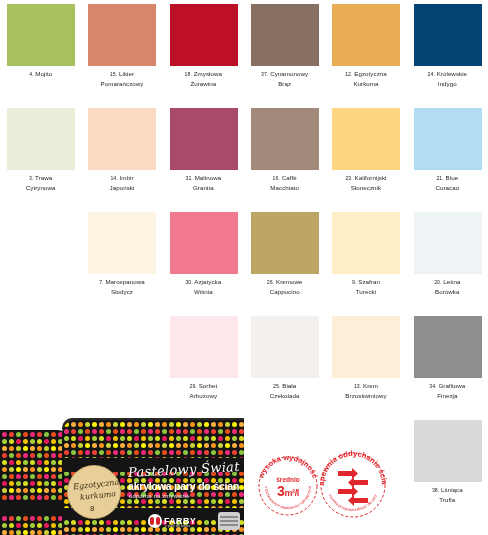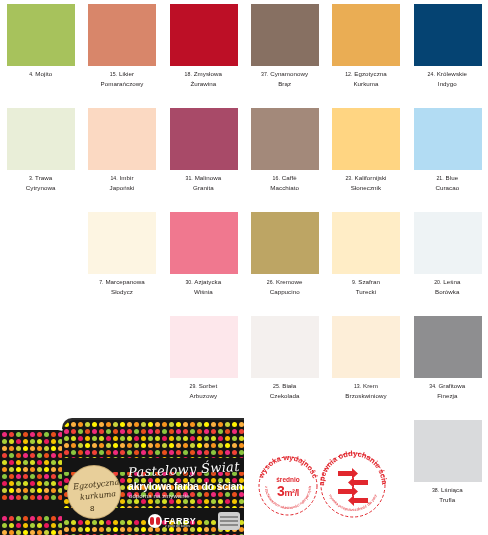--- a/index.html
+++ b/index.html
@@ -972,21 +972,21 @@
     <div class="can-band" style="top:88px;height:10px"></div>
   </div>
 
   <div class="label-circle">
     <div class="hand1">Egzotyczna</div>
     <div class="hand2">kurkuma</div>
     <div class="num">8</div>
   </div>
 
   <div class="can-text t-brand">Pastelowy Świat</div>
-  <div class="can-text t-sub">akrylowa farba do ścian</div>
+  <div class="can-text t-sub">akrylowa pary do ścian</div>
   <div class="can-text t-sub2">odporna na zmywanie</div>
 
   <div class="farby-logo">
     <span class="mark"></span>
     <span class="wordmark">FARBY</span>
     <span class="wordsub">z pasji do koloru</span>
   </div>
 
   <div class="can-seal">
     <span style="top:4px"></span>

